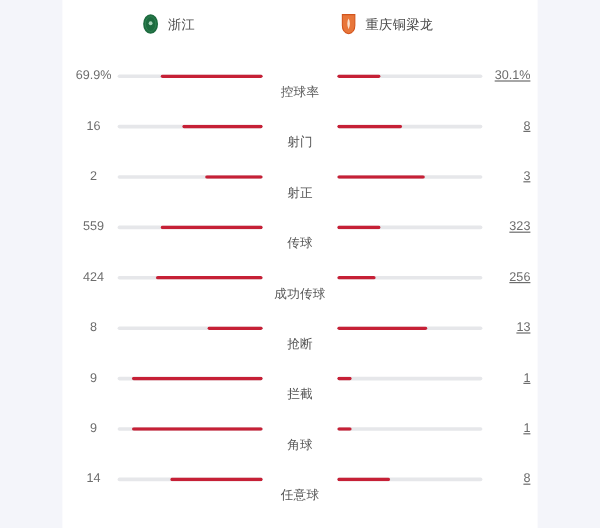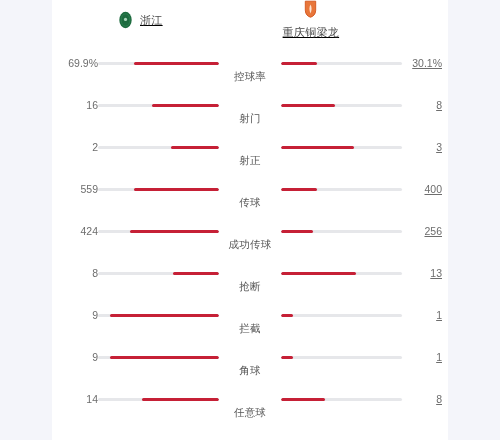--- a/index.html
+++ b/index.html
@@ -29,24 +29,23 @@
   #teams-header {
     display: flex;
     align-items: center;
     height: 40px;
     padding: 0 0 0 0;
   }
   .team-block {
     display: flex;
     align-items: center;
     gap: 7px;
-    text-decoration: underline;
   }
   .team-block.home { margin-left: 66px; }
-  .team-block.away { margin-left: 120px; flex-direction: column; }
+  .team-block.away { margin-left: 120px; }
 
   .crest {
     width: 15px;
     height: 18px;
     flex: 0 0 auto;
   }
   .crest svg { display: block; }
 
   .team-name {
     font-size: 11px;
@@ -64,21 +63,21 @@
     align-items: center;
     height: 42px;
   }
 
   .value {
     font-size: 10.5px;
     color: #6d6d6d;
     width: 40px;
     flex: 0 0 auto;
   }
-  .value.left  { text-align: right;  padding-left: 6px; }
+  .value.left  { text-align: center;  padding-left: 6px; }
   .value.right { text-align: right; padding-right: 6px; text-decoration: underline; }
 
   .track {
     flex: 1 1 auto;
     height: 3px;
     background: #e6e7ea;
     border-radius: 2px;
     position: relative;
     overflow: hidden;
   }
@@ -173,21 +172,21 @@
 
     <div class="stat-row">
       <span class="value left">559</span>
       <span class="track left">
           <span class="fill" style="width: 70%;"></span>
         </span>
       <span class="stat-label">传球</span>
       <span class="track right">
           <span class="fill" style="width: 30%;"></span>
         </span>
-      <span class="value right">400</span>
+      <span class="value right">323</span>
     </div>
 
     <div class="stat-row">
       <span class="value left">424</span>
       <span class="track left">
           <span class="fill" style="width: 73.9%;"></span>
         </span>
       <span class="stat-label">成功传球</span>
       <span class="track right">
           <span class="fill" style="width: 26.1%;"></span>

